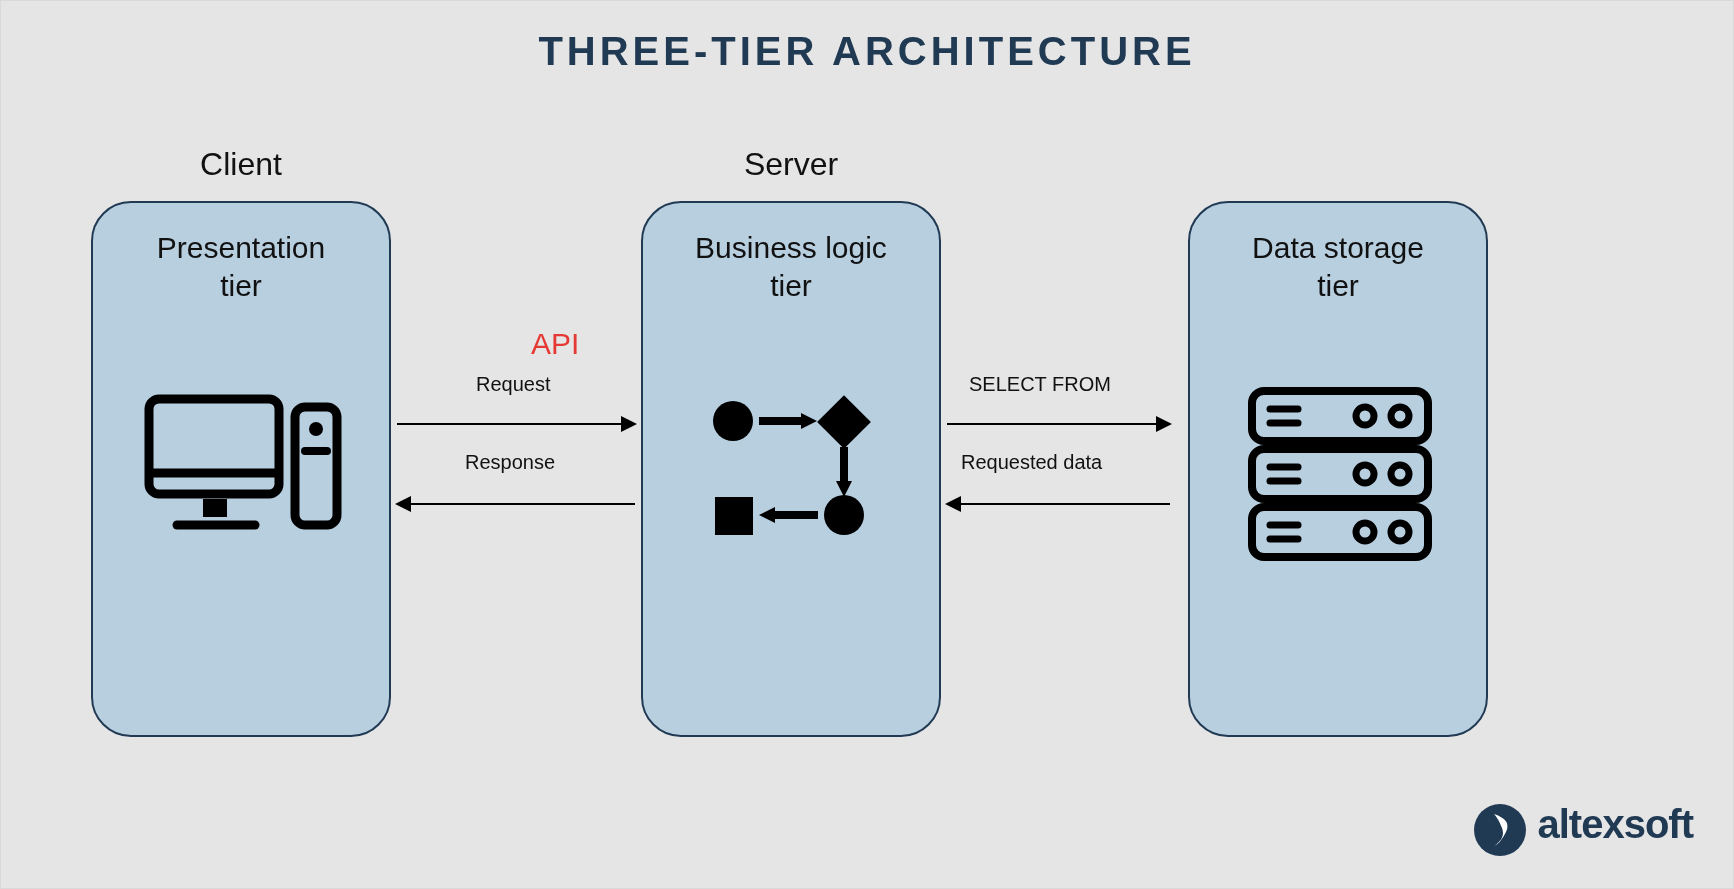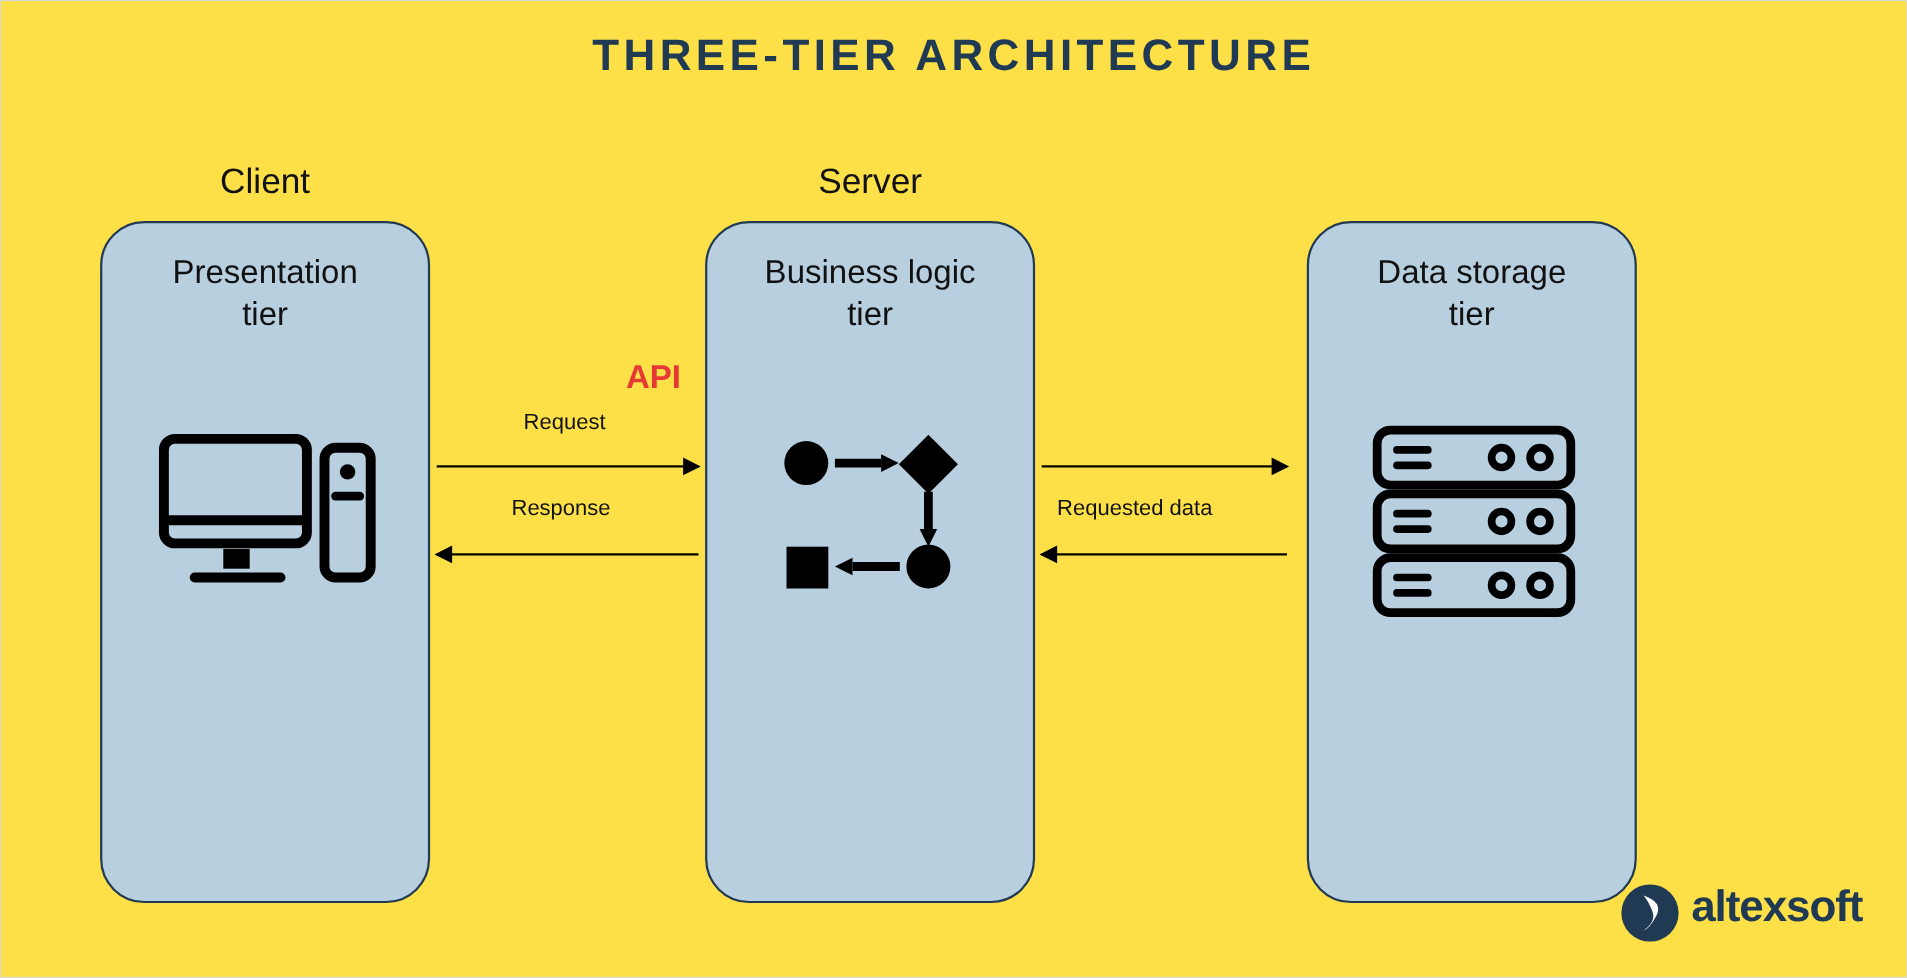--- a/index.html
+++ b/index.html
@@ -7,21 +7,21 @@
   body {
     font-family: "Helvetica Neue", Arial, sans-serif;
     background: #ffffff;
     color: #1d3a4d;
     position: relative;
   }
   .canvas {
     position: relative;
     width: 1734px;
     height: 889px;
-    background: #fde047;
+    background: #e5e5e5;
     border: 1px solid #d9d9d9;
     margin: 0 auto;
   }
   .title {
     position: absolute;
     top: 28px;
     left: 0;
     width: 100%;
     text-align: center;
     font-size: 40px;
@@ -32,21 +32,21 @@
   .tier-header {
     position: absolute;
     font-size: 32px;
     color: #111;
     text-align: center;
     width: 300px;
   }
   .box {
     position: absolute;
     width: 300px;
-    height: 620px;
+    height: 536px;
     background: #b8cfe0;
     border: 2px solid #213a54;
     border-radius: 40px;
   }
   .box-title {
     position: absolute;
     top: 26px;
     left: 0; right: 0;
     text-align: center;
     font-size: 30px;
@@ -55,22 +55,21 @@
   }
   .arrow-label {
     position: absolute;
     font-size: 20px;
     color: #111;
   }
   .api-label {
     position: absolute;
     font-size: 30px;
     color: #e53935;
-    font-weight: 700;
-    margin-left: 38px;
+    font-weight: 400;
   }
   .hline {
     position: absolute;
     height: 0;
     border-top: 2px solid #000;
   }
   .arrow-right::after, .arrow-left::before {
     content: "";
     position: absolute;
     width: 0; height: 0;
@@ -176,20 +175,21 @@
   </div>
 
   <div class="api-label" style="left:530px; top:326px;">API</div>
 
   <div class="arrow-label" style="left:475px; top:372px;">Request</div>
   <div class="hline arrow-right" style="left:396px; top:422px; width:238px;"></div>
 
   <div class="arrow-label" style="left:464px; top:450px;">Response</div>
   <div class="hline arrow-left" style="left:396px; top:502px; width:238px;"></div>
 
+  <div class="arrow-label" style="left:968px; top:372px;">SELECT FROM</div>
   <div class="hline arrow-right" style="left:946px; top:422px; width:223px;"></div>
 
   <div class="arrow-label" style="left:960px; top:450px;">Requested data</div>
   <div class="hline arrow-left" style="left:946px; top:502px; width:223px;"></div>
 
   <div class="logo">
     <svg width="56" height="56" viewBox="0 0 56 56">
       <circle cx="28" cy="28" r="26" fill="#213a54"></circle>
       <path d="M22 12 Q40 18 34 30 Q28 42 22 44 Q34 36 30 26 Q26 16 22 12 Z" fill="#fff"></path>
     </svg>

